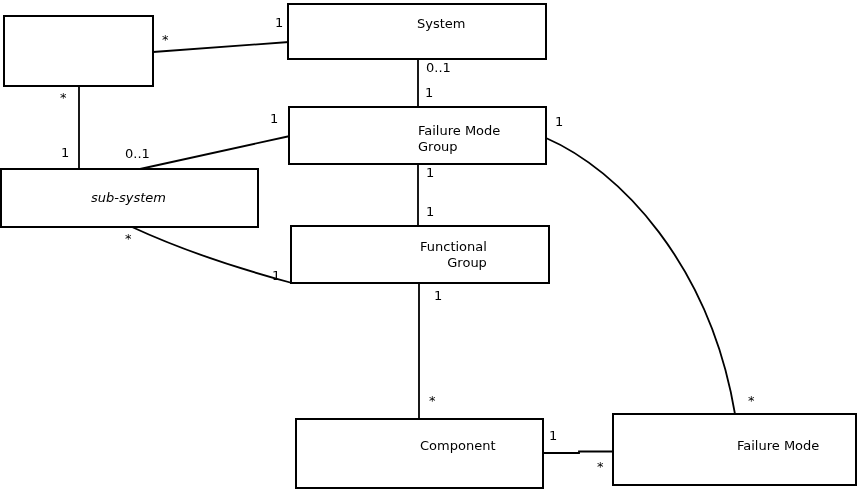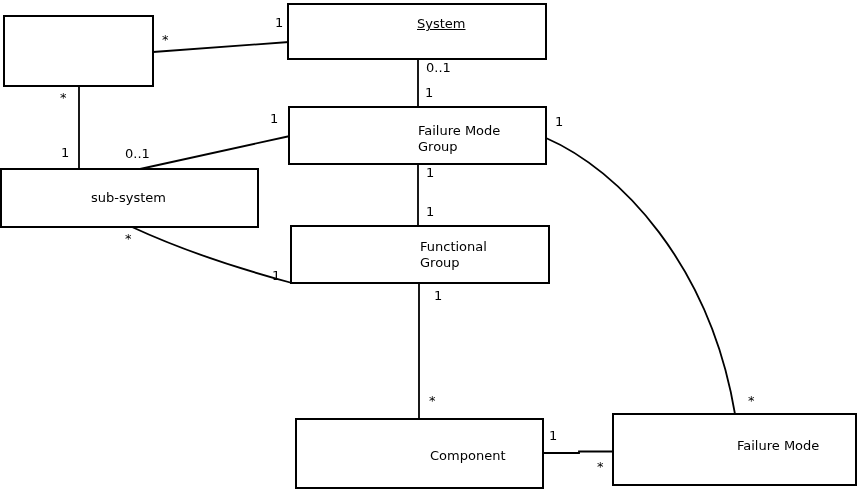--- a/index.html
+++ b/index.html
@@ -65,27 +65,27 @@
   </svg>
 
   <div class="node" style="left:3px; top:15px; width:151px; height:72px;"></div>
   <div class="node" style="left:287px; top:3px; width:260px; height:57px;"></div>
   <div class="node" style="left:288px; top:106px; width:259px; height:59px;"></div>
   <div class="node" style="left:0px; top:168px; width:259px; height:60px;"></div>
   <div class="node" style="left:290px; top:225px; width:260px; height:59px;"></div>
   <div class="node" style="left:295px; top:418px; width:249px; height:71px;"></div>
   <div class="node" style="left:612px; top:413px; width:245px; height:73px;"></div>
 
-  <div class="node-label" style="left:417px; top:16px;text-decoration:underline;">System</div>
+  <div class="node-label" style="left:417px; top:16px;">System</div>
   <div class="node-label" style="left:418px; top:123px;">Failure Mode
 Group</div>
-  <div class="node-label" style="left:91px; top:190px;">sub-system</div>
-  <div class="node-label" style="left:420px; top:239px;">Functional
+  <div class="node-label" style="left:91px; top:190px;font-style:italic;">sub-system</div>
+  <div class="node-label" style="left:420px; top:239px;text-align:right;">Functional
 Group</div>
-  <div class="node-label" style="left:420px; top:448px;margin-left:10px;">Component</div>
+  <div class="node-label" style="left:420px; top:438px;">Component</div>
   <div class="node-label" style="left:737px; top:438px;">Failure Mode</div>
 
   <div class="mult" style="left:162px; top:32px;">*</div>
   <div class="mult" style="left:275px; top:15px;">1</div>
 
   <div class="mult" style="left:60px; top:90px;">*</div>
   <div class="mult" style="left:61px; top:145px;">1</div>
 
   <div class="mult" style="left:125px; top:146px;">0..1</div>
   <div class="mult" style="left:270px; top:111px;">1</div>

